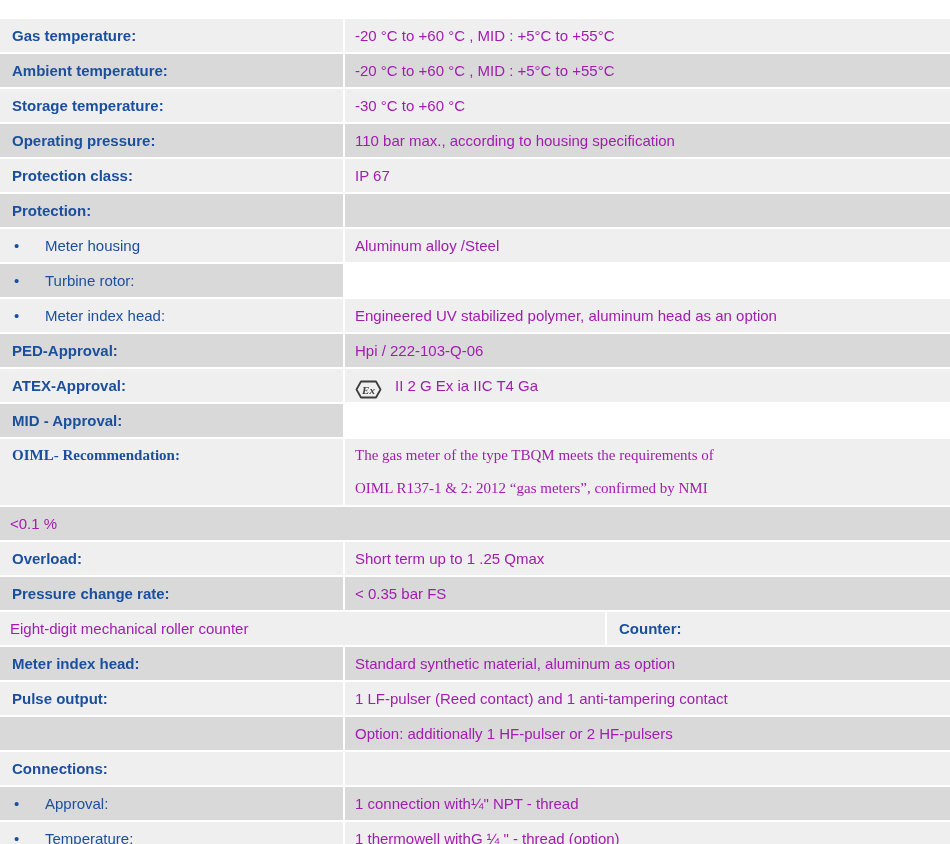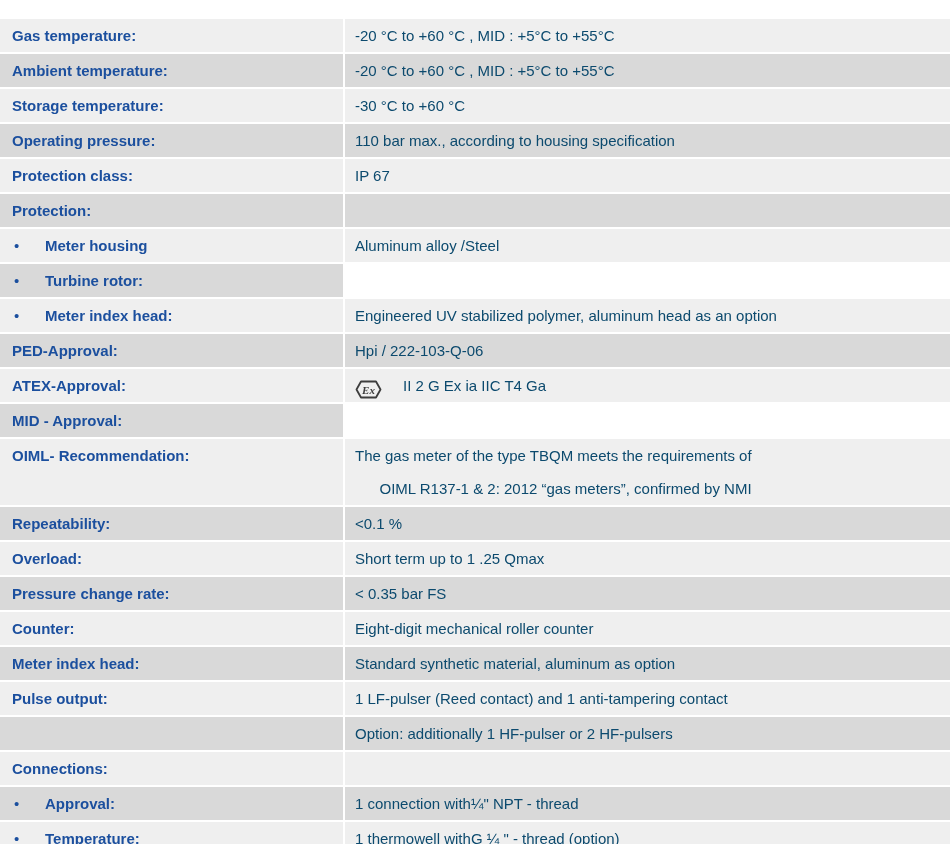--- a/index.html
+++ b/index.html
@@ -11,21 +11,21 @@
   }
   .spec-table{
     display:flex;flex-direction:column;
     row-gap:2px;padding-top:19px;
     background:#ffffff;
   }
   .spec-row{
     display:flex;column-gap:2px;
     min-height:33px;
   }
-  .spec-row.tall{min-height:66px;}
+  .spec-row.tall{min-height:66px;font-family:Liberation Serif, serif;}
   .cell{
     display:flex;align-items:center;
     box-sizing:border-box;
   }
   .spec-row.tall .cell{align-items:flex-start;}
   .cell-label{
     flex:0 0 343px;
     padding-left:12px;
   }
   .cell-value{
@@ -34,39 +34,38 @@
   }
   .shade-light .cell{background:#efefef;}
   .shade-dark  .cell{background:#d9d9d9;}
   .label-text{
     font-weight:bold;
     font-size:15px;
     line-height:33px;
     color:#1b4f9e;
     white-space:nowrap;
   }
-  .label-text.plain{font-weight:bold;}
+  .label-text.plain{font-weight:normal;}
   .bullet-dot{
     display:inline-block;
     width:31px;
     font-weight:normal;
     font-size:15px;
     color:#1b4f9e;
     padding-left:2px;
   }
   .value-text{
     font-size:15px;
     line-height:33px;
-    color:#0c4a6e;
-    text-align:right;
+    color:#a21caf;
   }
   .value-text .vline{display:block;}
   .ex-mark{
     display:inline-flex;align-items:flex-end;
-    margin-right:21px;
+    margin-right:13px;
     vertical-align:middle;
     transform:translateY(4px);
   }
   .footer-strip{
     height:14px;
     background:#f2f2f2;
   }
 </style>
 </head>
 <body>
@@ -190,23 +189,20 @@
     </div>
     <div class="cell cell-value">
       <span class="value-text">
           <span class="vline">The gas meter of the type TBQM meets the requirements of</span>
           <span class="vline">OIML R137-1 &amp; 2: 2012 “gas meters”, confirmed by NMI</span>
         </span>
     </div>
   </div>
 
   <div class="spec-row shade-dark">
-    <div class="cell cell-label">
-      <span class="label-text">Repeatability:</span>
-    </div>
     <div class="cell cell-value">
       <span class="value-text">&lt;0.1 %</span>
     </div>
   </div>
 
   <div class="spec-row shade-light">
     <div class="cell cell-label">
       <span class="label-text">Overload:</span>
     </div>
     <div class="cell cell-value">
@@ -217,25 +213,25 @@
   <div class="spec-row shade-dark">
     <div class="cell cell-label">
       <span class="label-text">Pressure change rate:</span>
     </div>
     <div class="cell cell-value">
       <span class="value-text">&lt; 0.35 bar FS</span>
     </div>
   </div>
 
   <div class="spec-row shade-light">
+    <div class="cell cell-value">
+      <span class="value-text">Eight-digit mechanical roller counter</span>
+    </div>
     <div class="cell cell-label">
       <span class="label-text">Counter:</span>
-    </div>
-    <div class="cell cell-value">
-      <span class="value-text">Eight-digit mechanical roller counter</span>
     </div>
   </div>
 
   <div class="spec-row shade-dark">
     <div class="cell cell-label">
       <span class="label-text">Meter index head:</span>
     </div>
     <div class="cell cell-value">
       <span class="value-text">Standard synthetic material, aluminum as option</span>
     </div>

